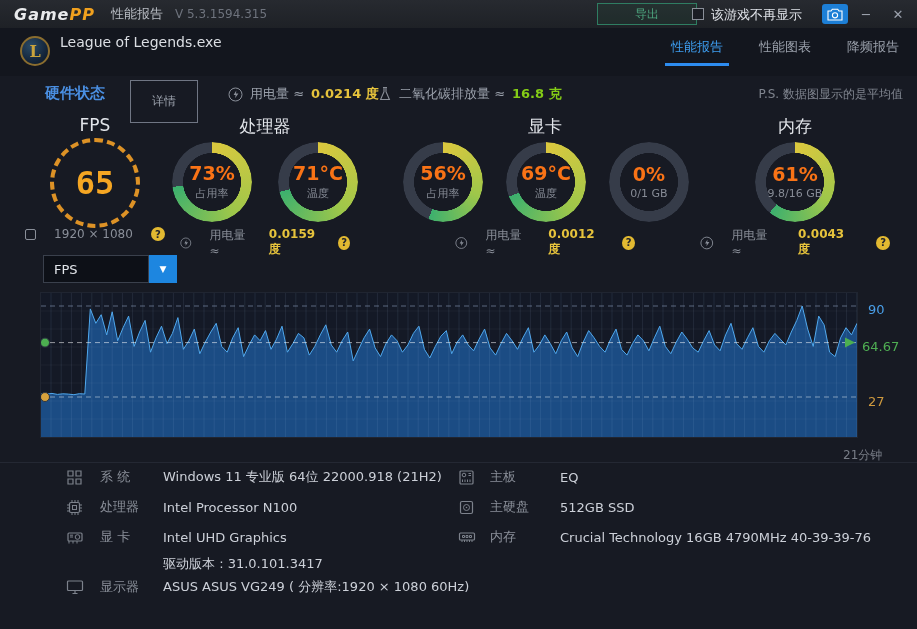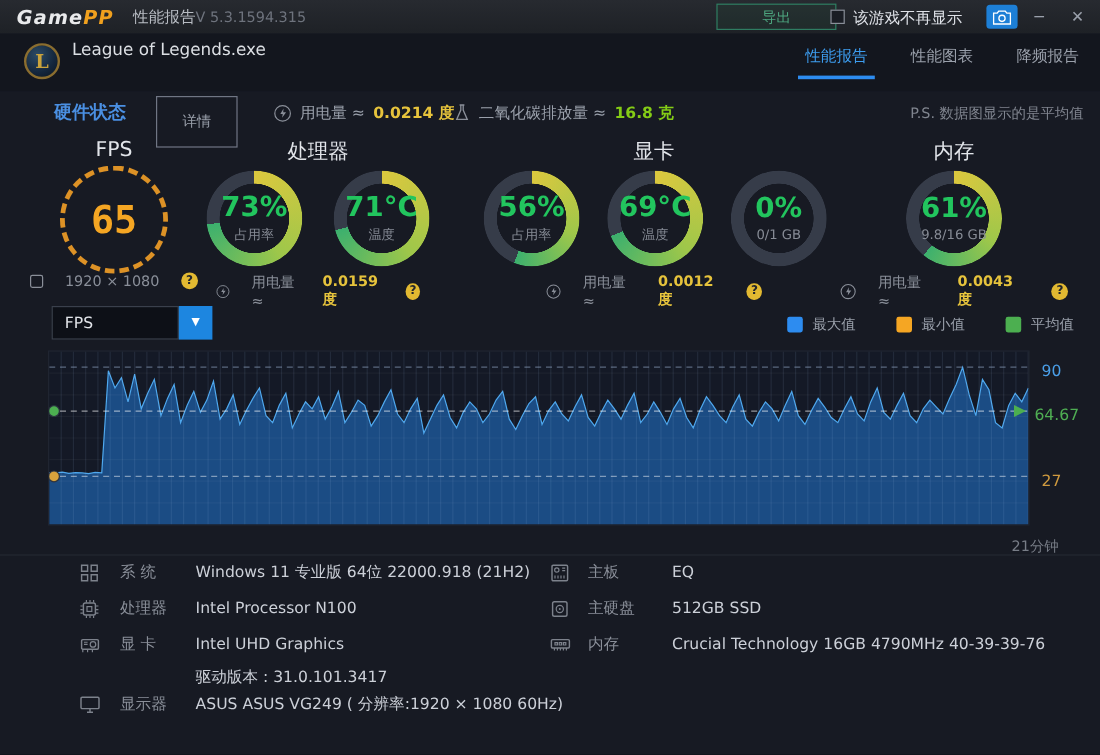--- a/index.html
+++ b/index.html
@@ -7,21 +7,21 @@
   body { font-family:"DejaVu Sans","Liberation Sans",sans-serif; }
   #app { position:relative; width:917px; height:629px; background:#171a23; overflow:hidden;
          color:#c9cdd5; font-size:13px; }
 
   
   .titlebar { position:absolute; left:0; top:0; width:917px; height:28px;
               background:linear-gradient(#272a30,#1e2126); display:flex; align-items:center; }
   .logo { margin-left:14px; font-size:16px; font-weight:bold; font-style:italic; letter-spacing:1px; }
   .logo .g { color:#e9eaec; } .logo .pp { color:#f0a01e; }
   .app-title { margin-left:16px; color:#b9bdc4; font-size:13px; }
-  .version { color:#6e737d; font-size:12px; }
+  .version { margin-left:12px; color:#6e737d; font-size:12px; }
   .export-btn { position:absolute; left:597px; top:3px; width:100px; height:22px;
                 border:1px solid #2f7d62; background:rgba(35,70,55,.25); color:#4da57f;
                 font-size:12px; display:flex; align-items:center; justify-content:center; cursor:pointer; }
   .hide-check { position:absolute; left:692px; top:8px; width:12px; height:12px;
                 border:1px solid #8a8f99; background:#1a1d24; cursor:pointer; }
   .hide-label { position:absolute; left:711px; top:6px; color:#dfe2e8; font-size:13px; }
   .cam-btn { position:absolute; left:822px; top:4px; width:26px; height:20px; background:#1d7fd6;
              border-radius:3px; display:flex; align-items:center; justify-content:center; cursor:pointer; }
   .win-btn { position:absolute; top:0; width:28px; height:28px; color:#9aa0ab; display:flex;
              align-items:center; justify-content:center; font-size:13px; cursor:pointer; }
@@ -52,21 +52,21 @@
   
   .sec-title { position:absolute; top:115px; color:#e2e5ea; font-size:17px; text-align:center; }
   .fps-gauge { position:absolute; left:50px; top:138px; width:90px; height:90px; border-radius:50%;
                border:4px dashed #dd9226; display:flex; align-items:center; justify-content:center; }
   .fps-num { color:#f5a623; font-size:32px; font-weight:bold; font-family:"DejaVu Sans Mono","Liberation Mono",monospace; }
   .ring { position:absolute; width:80px; height:80px; border-radius:50%; }
   .ring .arc { position:absolute; inset:0; border-radius:50%;
                -webkit-mask:radial-gradient(closest-side, transparent 72%, #000 73%);
                mask:radial-gradient(closest-side, transparent 72%, #000 73%); }
   .ring .inner { position:absolute; inset:0; display:flex; flex-direction:column; align-items:center; justify-content:center; }
-  .ring .val { color:#22c55e; font-size:23px; font-weight:bold; line-height:1.1; }
+  .ring .val { color:#f97316; font-size:19px; font-weight:bold; line-height:1.1; }
   .ring .sub { color:#878c96; font-size:11px; margin-top:2px; }
   .caption { position:absolute; top:227px; display:flex; align-items:center; justify-content:center; gap:18px;
              color:#8a8f99; font-size:12px; }
   .qmark { width:14px; height:14px; border-radius:50%; background:#e2b931; color:#23262c; font-size:10px;
            font-weight:bold; display:flex; align-items:center; justify-content:center; cursor:pointer; }
   .res-box { width:11px; height:11px; border:1px solid #8a8f99; border-radius:2px; }
 
   
   .selector { position:absolute; left:43px; top:255px; width:134px; height:28px; display:flex; cursor:pointer; }
   .selector .box { width:106px; height:28px; background:#0d1017; border:1px solid #3a404c; color:#e2e5ea;
@@ -234,34 +234,20 @@
         <path d="M8.3 3.5 5.6 8h2l-.5 3.2L10.4 6.5H8z" fill="#8a8f99"></path>
       </svg>
     <span>用电量 ≈</span>
     <span class="val-yellow">0.0043 度</span>
     <span class="qmark">?</span>
   </div>
 
   <div class="selector">
     <div class="box">FPS</div>
     <div class="arrow">▼</div>
-  </div>
-  <div class="legend">
-    <div class="legend-item">
-      <span class="legend-sq" style="background: rgb(45, 140, 240);"></span>
-      <span>最大值</span>
-    </div>
-    <div class="legend-item">
-      <span class="legend-sq" style="background: rgb(245, 166, 35);"></span>
-      <span>最小值</span>
-    </div>
-    <div class="legend-item">
-      <span class="legend-sq" style="background: rgb(76, 175, 80);"></span>
-      <span>平均值</span>
-    </div>
   </div>
 
   <div class="chart-wrap" id="chart">
       <svg width="816" height="144" viewBox="0 0 816 144" style="display:block">
       <path d="M0,144 L0.0,101.1 L5.5,101.1 L11.0,100.4 L16.4,101.4 L21.9,100.8 L27.4,101.1 L32.9,101.7 L38.3,100.7 L43.8,101.0 L49.3,15.9 L54.8,30.3 L60.2,21.7 L65.7,41.9 L71.2,18.8 L76.7,47.7 L82.1,34.7 L87.6,23.1 L93.1,53.4 L98.6,39.0 L104.1,27.4 L109.5,59.2 L115.0,44.8 L120.5,33.2 L126.0,50.6 L131.4,40.4 L136.9,24.6 L142.4,56.3 L147.9,47.7 L153.3,36.1 L158.8,60.7 L164.3,49.1 L169.8,39.0 L175.2,30.3 L180.7,53.4 L186.2,59.2 L191.7,44.8 L197.2,34.7 L202.6,63.6 L208.1,52.0 L213.6,41.9 L219.1,47.7 L224.5,37.6 L230.0,56.3 L235.5,46.2 L241.0,33.2 L246.4,59.2 L251.9,50.6 L257.4,40.4 L262.9,44.8 L268.3,62.1 L273.8,53.4 L279.3,41.9 L284.8,31.8 L290.3,52.0 L295.7,59.2 L301.2,47.7 L306.7,39.0 L312.2,67.9 L317.6,56.3 L323.1,44.8 L328.6,36.1 L334.1,54.9 L339.5,63.6 L345.0,50.6 L350.5,41.9 L356.0,47.7 L361.4,59.2 L366.9,52.0 L372.4,40.4 L377.9,33.2 L383.4,56.3 L388.8,65.0 L394.3,53.4 L399.8,43.3 L405.3,37.6 L410.7,60.7 L416.2,49.1 L421.7,41.9 L427.2,52.0 L432.6,57.8 L438.1,46.2 L443.6,36.1 L449.1,54.9 L454.6,62.1 L460.0,50.6 L465.5,40.4 L471.0,47.7 L476.5,56.3 L481.9,44.8 L487.4,34.7 L492.9,59.2 L498.4,52.0 L503.8,41.9 L509.3,50.6 L514.8,60.7 L520.3,47.7 L525.7,39.0 L531.2,54.9 L536.7,63.6 L542.2,49.1 L547.7,37.6 L553.1,44.8 L558.6,53.4 L564.1,59.2 L569.6,46.2 L575.0,36.1 L580.5,56.3 L586.0,62.1 L591.5,50.6 L596.9,41.9 L602.4,47.7 L607.9,57.8 L613.4,44.8 L618.8,33.2 L624.3,53.4 L629.8,60.7 L635.3,49.1 L640.8,39.0 L646.2,46.2 L651.7,54.9 L657.2,59.2 L662.7,47.7 L668.1,37.6 L673.6,52.0 L679.1,57.8 L684.6,41.9 L690.0,30.3 L695.5,50.6 L701.0,56.3 L706.5,44.8 L711.9,34.7 L717.4,53.4 L722.9,59.2 L728.4,47.7 L733.9,40.4 L739.3,46.2 L744.8,52.0 L750.3,39.0 L755.8,27.4 L761.2,13.0 L766.7,36.1 L772.2,53.4 L777.7,23.1 L783.1,31.8 L788.6,59.2 L794.1,63.6 L799.6,44.8 L805.0,34.7 L810.5,41.9 L816.0,30.3 L816,144 Z" fill="rgba(32,118,210,0.55)"></path>
       <path d="M0.0,101.1 L5.5,101.1 L11.0,100.4 L16.4,101.4 L21.9,100.8 L27.4,101.1 L32.9,101.7 L38.3,100.7 L43.8,101.0 L49.3,15.9 L54.8,30.3 L60.2,21.7 L65.7,41.9 L71.2,18.8 L76.7,47.7 L82.1,34.7 L87.6,23.1 L93.1,53.4 L98.6,39.0 L104.1,27.4 L109.5,59.2 L115.0,44.8 L120.5,33.2 L126.0,50.6 L131.4,40.4 L136.9,24.6 L142.4,56.3 L147.9,47.7 L153.3,36.1 L158.8,60.7 L164.3,49.1 L169.8,39.0 L175.2,30.3 L180.7,53.4 L186.2,59.2 L191.7,44.8 L197.2,34.7 L202.6,63.6 L208.1,52.0 L213.6,41.9 L219.1,47.7 L224.5,37.6 L230.0,56.3 L235.5,46.2 L241.0,33.2 L246.4,59.2 L251.9,50.6 L257.4,40.4 L262.9,44.8 L268.3,62.1 L273.8,53.4 L279.3,41.9 L284.8,31.8 L290.3,52.0 L295.7,59.2 L301.2,47.7 L306.7,39.0 L312.2,67.9 L317.6,56.3 L323.1,44.8 L328.6,36.1 L334.1,54.9 L339.5,63.6 L345.0,50.6 L350.5,41.9 L356.0,47.7 L361.4,59.2 L366.9,52.0 L372.4,40.4 L377.9,33.2 L383.4,56.3 L388.8,65.0 L394.3,53.4 L399.8,43.3 L405.3,37.6 L410.7,60.7 L416.2,49.1 L421.7,41.9 L427.2,52.0 L432.6,57.8 L438.1,46.2 L443.6,36.1 L449.1,54.9 L454.6,62.1 L460.0,50.6 L465.5,40.4 L471.0,47.7 L476.5,56.3 L481.9,44.8 L487.4,34.7 L492.9,59.2 L498.4,52.0 L503.8,41.9 L509.3,50.6 L514.8,60.7 L520.3,47.7 L525.7,39.0 L531.2,54.9 L536.7,63.6 L542.2,49.1 L547.7,37.6 L553.1,44.8 L558.6,53.4 L564.1,59.2 L569.6,46.2 L575.0,36.1 L580.5,56.3 L586.0,62.1 L591.5,50.6 L596.9,41.9 L602.4,47.7 L607.9,57.8 L613.4,44.8 L618.8,33.2 L624.3,53.4 L629.8,60.7 L635.3,49.1 L640.8,39.0 L646.2,46.2 L651.7,54.9 L657.2,59.2 L662.7,47.7 L668.1,37.6 L673.6,52.0 L679.1,57.8 L684.6,41.9 L690.0,30.3 L695.5,50.6 L701.0,56.3 L706.5,44.8 L711.9,34.7 L717.4,53.4 L722.9,59.2 L728.4,47.7 L733.9,40.4 L739.3,46.2 L744.8,52.0 L750.3,39.0 L755.8,27.4 L761.2,13.0 L766.7,36.1 L772.2,53.4 L777.7,23.1 L783.1,31.8 L788.6,59.2 L794.1,63.6 L799.6,44.8 L805.0,34.7 L810.5,41.9 L816.0,30.3 " fill="none" stroke="#4fa8ee" stroke-width="1"></path>
       <line x1="10.0" y1="0" x2="10.0" y2="144" stroke="rgba(170,200,240,0.10)"></line>
         <line x1="20.2" y1="0" x2="20.2" y2="144" stroke="rgba(170,200,240,0.10)"></line>
         <line x1="30.4" y1="0" x2="30.4" y2="144" stroke="rgba(170,200,240,0.10)"></line>
         <line x1="40.6" y1="0" x2="40.6" y2="144" stroke="rgba(170,200,240,0.10)"></line>

